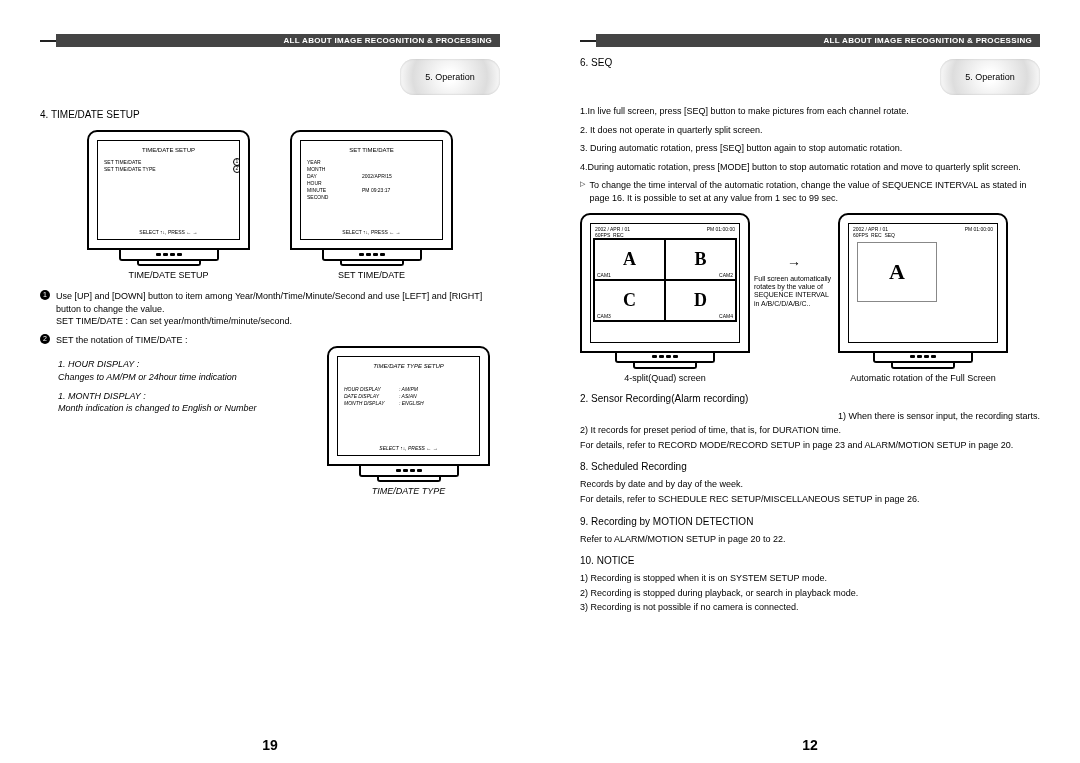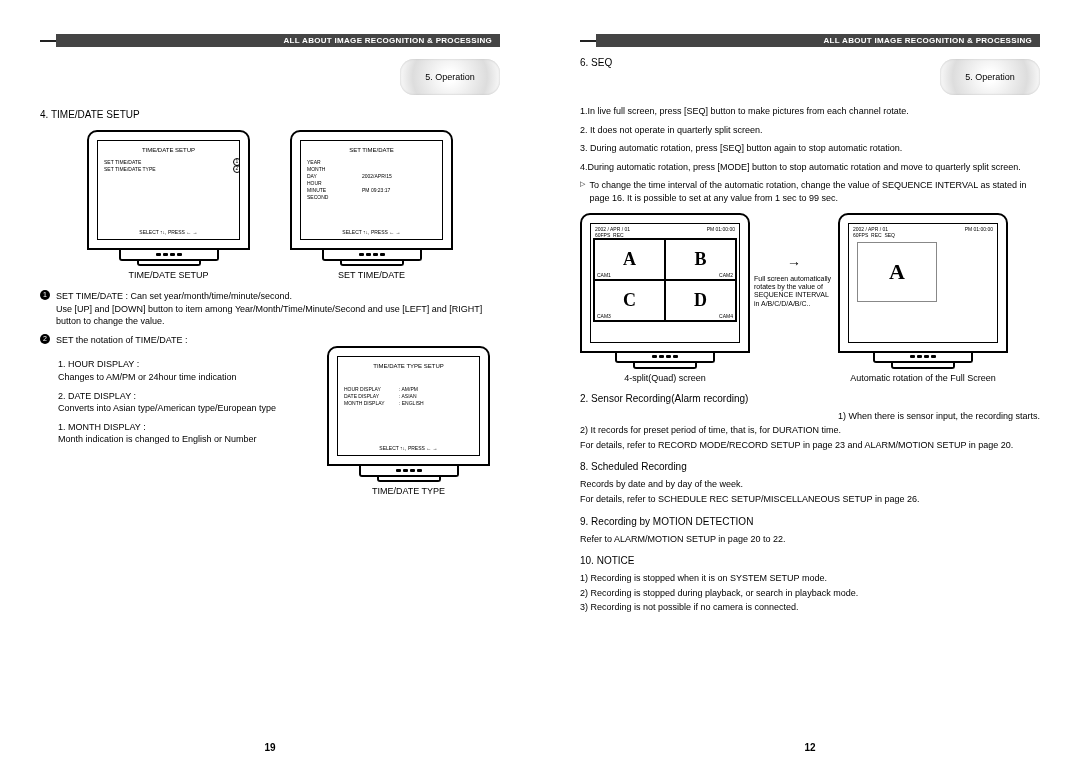--- a/index.html
+++ b/index.html
@@ -106,34 +106,34 @@
     border-radius: 50%;
     font-size: 7px;
     text-align: center;
     line-height: 10px;
     margin-right: 6px;
     flex-shrink:0;
   }
   .para { margin: 6px 0; line-height: 1.4; }
   .indent { margin-left: 18px; }
   .row-flex{display:flex;align-items:flex-start;}
-  .page-num { position: absolute; bottom: 10px; left: 0; right: 0; text-align: center; font-size:10px; font-weight:bold;}
+  .page-num { position: absolute; bottom: 10px; left: 0; right: 0; text-align: center; font-size:14px; font-weight:bold;}
   .screen-title{text-align:center;font-size:6px;margin-bottom:6px;}
   .screen-footer{position:absolute;bottom:4px;left:0;right:0;text-align:center;font-size:5px;}
   .kv-row{display:flex;font-size:5px;margin:1px 0;}
   .kv-row .k{width:55px;}
   .callout{position:absolute;right:-8px;width:6px;height:6px;border:1px solid #000;border-radius:50%;font-size:5px;text-align:center;line-height:5px;}
   .quad-grid{display:grid;grid-template-columns:1fr 1fr;grid-template-rows:1fr 1fr;height:82px;border:1px solid #000;}
   .quad-cell{border:1px solid #000;position:relative;display:flex;align-items:center;justify-content:center;font-size:18px;font-weight:bold;font-family:Georgia,serif;}
   .quad-cell .cam{position:absolute;bottom:1px;font-size:5px;font-weight:normal;font-family:Arial;}
   .cam-left{left:2px;} .cam-right{right:2px;}
   .osd-top{display:flex;justify-content:space-between;font-size:5px;padding:0 2px;}
   .side-note{font-size:7px;line-height:1.2;display:inline-block;vertical-align:top;margin-top:40px;}
   .tri{display:inline-block;margin-right:4px;font-size:7px;}
-  .flex-between{display:flex;justify-content:space-between;align-items:flex-start;}
+  .flex-between{display:flex;justify-content:space-between;align-items:flex-start;font-style:italic;}
   .arrow-between{display:flex;align-items:center;justify-content:center;font-size:14px;margin-top:40px;}
   .stack{position:relative;width:118px;height:84px;}
   .stack .layer{position:absolute;border:1px dashed #888;background:rgba(255,255,255,0.6);display:flex;align-items:center;justify-content:center;font-family:Georgia,serif;font-weight:bold;}
 </style>
 </head>
 <body>
 
 <div class="page left">
   <div class="headerbar">
     <div class="line-left"></div>
@@ -217,39 +217,35 @@
           </div>
           <div class="foot"></div>
         </div>
       <div class="mon-caption">SET TIME/DATE</div>
     </div>
   </div>
 
   <div class="para row-flex">
     <span class="num-bullet">1</span>
     <div>
+      <div>Use [UP] and [DOWN] button to item among Year/Month/Time/Minute/Second and use [LEFT] and [RIGHT] button to change the value.</div>
       <div>SET TIME/DATE :  Can set year/month/time/minute/second.</div>
-      <div>Use [UP] and [DOWN] button to item among Year/Month/Time/Minute/Second and use [LEFT] and [RIGHT] button to change the value.</div>
     </div>
   </div>
 
   <div class="para row-flex">
     <span class="num-bullet">2</span>
     <div>SET the notation of TIME/DATE :</div>
   </div>
 
   <div class="flex-between">
     <div style="flex:1;">
       <div class="para indent">
         <div>1. HOUR DISPLAY :</div>
         <div>Changes to AM/PM or 24hour time indication</div>
-      </div>
-      <div class="para indent">
-        <div>2. DATE DISPLAY :</div>
-        <div>Converts into Asian type/American type/European type</div>
       </div>
       <div class="para indent">
         <div>1. MONTH DISPLAY :</div>
         <div>Month indication is changed to English or Number</div>
       </div>
     </div>
 
     <div class="monitor" style="margin-top:-6px;">
       <div class="monitor-body">
         <div class="monitor-screen">

